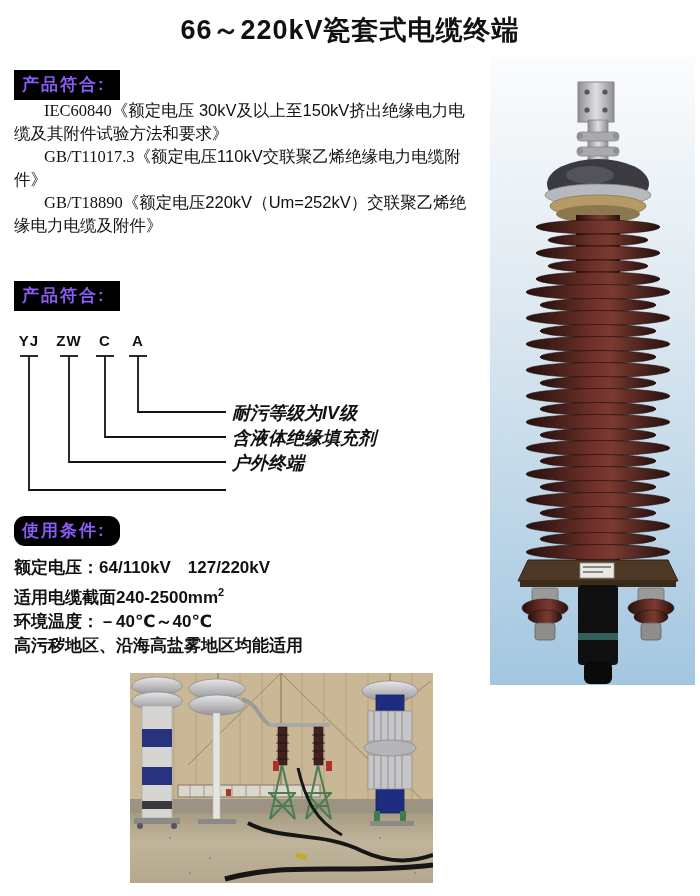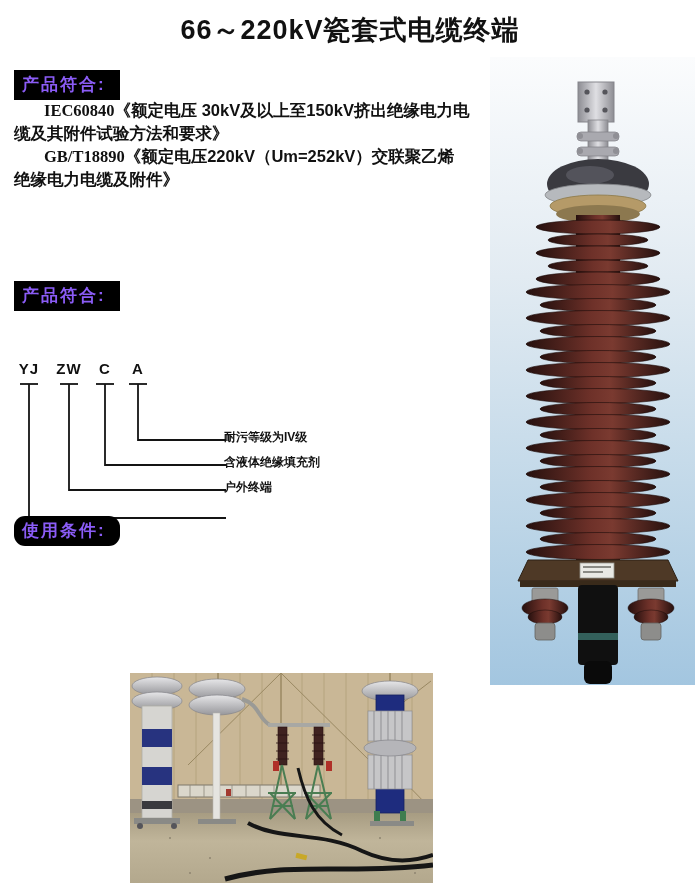--- a/index.html
+++ b/index.html
@@ -6,48 +6,49 @@
   .page{position:relative;width:700px;height:896px;background:#ffffff;overflow:hidden;
         font-family:"Liberation Sans","DejaVu Sans",sans-serif;color:#111;}
   .title{position:absolute;top:12px;left:0;width:100%;text-align:center;
          font-size:27px;font-weight:bold;letter-spacing:1px;}
   .label-box{position:absolute;left:14px;background:#000;color:#8b5cf6;
              font-size:17px;font-weight:bold;padding:3px 14px 4px 8px;letter-spacing:2px;}
   .lb-compliance{top:70px;}
   .lb-model{top:281px;}
   .lb-conditions{top:516px;border-radius:11px;}
   .std-block{position:absolute;left:14px;top:99px;width:456px;
-             font-size:16.5px;line-height:23px;font-weight:bold;}
+             font-size:16.5px;line-height:23px;font-weight:normal;}
   .std{margin:0;text-indent:30px;}
   .code{font-family:"Liberation Serif","DejaVu Serif",serif;}
-  .model-diagram{position:absolute;left:14px;top:332px;width:450px;height:175px;margin-top:28px;}
+  .model-diagram{position:absolute;left:14px;top:332px;width:450px;height:175px;}
   .model-diagram svg{position:absolute;left:0;top:0;}
   .code-letter{position:absolute;top:0;transform:translateX(-50%);
                font-size:15px;font-weight:bold;letter-spacing:1px;}
-  .legend-label{position:absolute;left:210px;font-size:12px;font-weight:bold;white-space:nowrap;}
+  .legend-label{position:absolute;left:218px;font-size:18px;font-weight:bold;white-space:nowrap;font-style:italic;}
   .cond-block{position:absolute;left:14px;top:556px;width:462px;
               font-size:17px;font-weight:bold;line-height:24px;}
   .cond-line{margin:0;}
   .cond-line sup{font-size:11px;}
   .photo{position:absolute;overflow:hidden;}
   .photo-product{left:490px;top:57px;width:205px;height:628px;}
   .photo-lab{left:130px;top:673px;width:303px;height:210px;}
 </style>
 </head>
 <body>
 
 <div class="page">
 
   <div class="title">66～220kV瓷套式电缆终端</div>
 
   <div class="label-box lb-compliance">
     <span>产品符合:</span>
   </div>
   <div class="std-block">
     <p class="std"><span class="code">IEC60840</span><span>《额定电压 30kV及以上至150kV挤出绝缘电力电缆及其附件试验方法和要求》</span></p>
+    <p class="std"><span class="code">GB/T11017.3</span><span>《额定电压110kV交联聚乙烯绝缘电力电缆附件》</span></p>
     <p class="std"><span class="code">GB/T18890</span><span>《额定电压220kV（Um=252kV）交联聚乙烯绝缘电力电缆及附件》</span></p>
   </div>
 
   <div class="label-box lb-model">
     <span>产品符合:</span>
   </div>
   <div class="model-diagram">
     <span class="code-letter" style="left:15px">YJ</span>
     <span class="code-letter" style="left:55px">ZW</span>
     <span class="code-letter" style="left:91px">C</span>
@@ -64,20 +65,26 @@
         <path d="M15 24 V158 H212"></path>
       </g>
     </svg>
     <span class="legend-label" style="top:69px">耐污等级为IV级</span>
     <span class="legend-label" style="top:94px">含液体绝缘填充剂</span>
     <span class="legend-label" style="top:119px">户外终端</span>
   </div>
 
   <div class="label-box lb-conditions">
     <span>使用条件:</span>
+  </div>
+  <div class="cond-block">
+    <p class="cond-line">额定电压：64/110kV　127/220kV</p>
+    <p class="cond-line"><span>适用电缆截面240-2500mm</span><sup>2</sup></p>
+    <p class="cond-line">环境温度：－40℃～40℃</p>
+    <p class="cond-line">高污秽地区、沿海高盐雾地区均能适用</p>
   </div>
 
   <div class="photo photo-product">
     <svg width="205" height="628" viewBox="0 0 205 628">
       <defs>
         <linearGradient id="sky" x1="0" y1="0" x2="0" y2="1">
           <stop offset="0" stop-color="#fbfcfd"></stop>
             <stop offset="0.35" stop-color="#e2ebf2"></stop>
           <stop offset="0.75" stop-color="#bcd5e7"></stop>
             <stop offset="1" stop-color="#a3c6e0"></stop>

